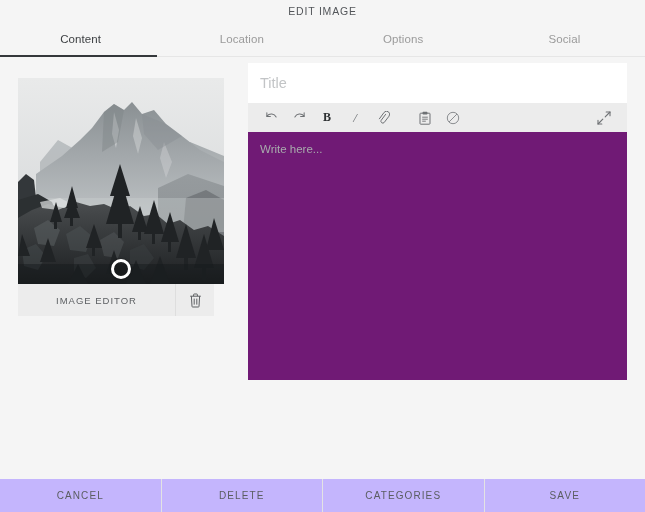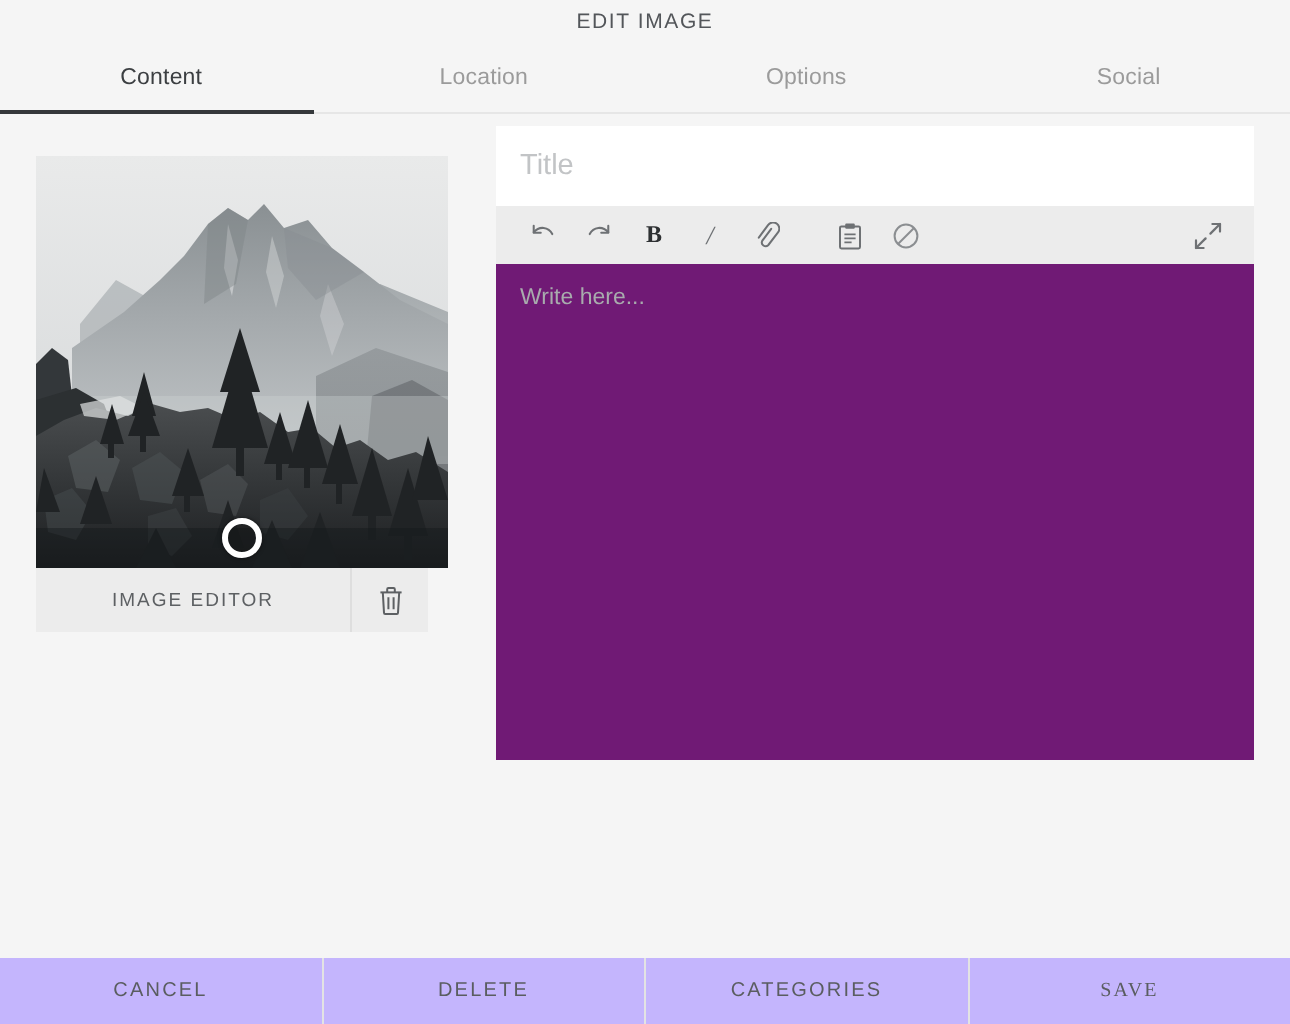--- a/index.html
+++ b/index.html
@@ -229,21 +229,21 @@
   .footer-btn {
     flex: 1 1 0;
     display: flex; align-items: center; justify-content: center;
     font-size: 10px;
     letter-spacing: 1.1px;
     color: #5a5d60;
     border-right: 1px solid #e3e3e3;
     cursor: pointer;
     user-select: none;
   }
-  .footer-btn:last-child { border-right: 0; font-family: Liberation Serif, serif; }
+  .footer-btn:last-child { border-right: 0; }
 </style>
 </head>
 <body>
 
 <div class="app">
 
   <div class="header">
     <div class="header-title">EDIT IMAGE</div>
   </div>
 

